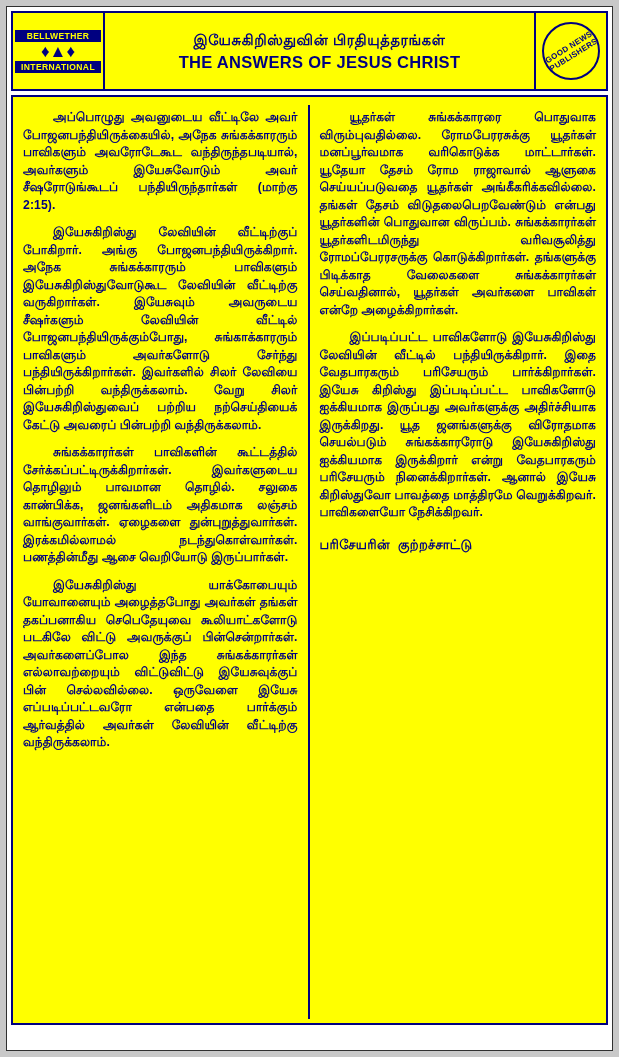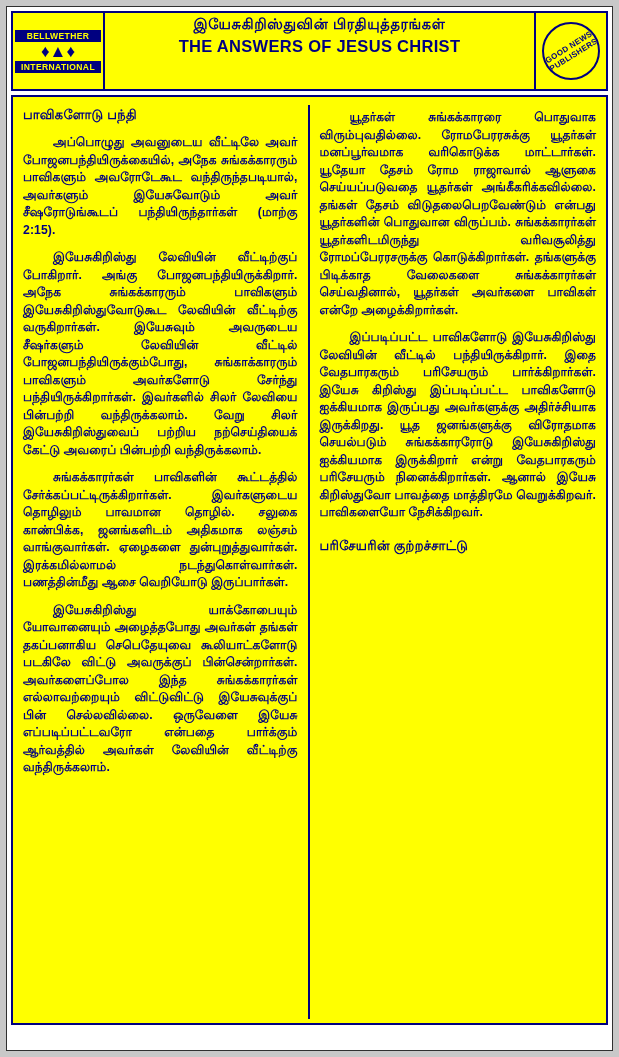--- a/index.html
+++ b/index.html
@@ -62,20 +62,21 @@
   .logo-left .emblem {
     font-size: 17px;
     line-height: 17px;
     color: #000080;
   }
   .header-mid {
     flex: 1;
     display: flex;
     flex-direction: column;
     align-items: center;
+    justify-content: center;
     padding: 2px 4px;
   }
   .title-ta {
     color: #000080;
     font-size: 14.5px;
     font-weight: bold;
     letter-spacing: 0.6px;
     text-align: center;
     line-height: 18px;
   }
@@ -141,21 +142,21 @@
   p.para {
     color: #000080;
     font-size: 12.2px;
     line-height: 17.5px;
     font-weight: bold;
     text-align: justify;
     text-indent: 30px;
     margin: 4px 0 10px 0;
     letter-spacing: 0.1px;
   }
-  h2.sec.second { margin-top: 16px; }
+  h2.sec.second { margin-top: 16px; font-family: Liberation Mono, monospace; }
 </style>
 </head>
 <body>
 
 <div class="page">
   <div class="sheet">
 
     <div class="header">
       <div class="logo-left">
         <div class="band">BELLWETHER</div>
@@ -172,21 +173,20 @@
             <span>GOOD NEWS</span><br>
             <span>PUBLISHERS</span>
           </div>
         </div>
       </div>
     </div>
 
     <div class="body-area">
 
       <div class="col left">
-        <h2 class="sec">பாவிகளோடு பந்தி</h2>
         <p class="para">அப்பொழுது அவனுடைய வீட்டிலே அவர் போஜனபந்தியிருக்கையில், அநேக சுங்கக்காரரும் பாவிகளும் அவரோடேகூட வந்திருந்தபடியால், அவர்களும் இயேசுவோடும் அவர் சீஷரோடுங்கூடப் பந்தியிருந்தார்கள் (மாற்கு 2:15).</p>
         <p class="para">இயேசுகிறிஸ்து லேவியின் வீட்டிற்குப் போகிறார். அங்கு போஜனபந்தியிருக்கிறார். அநேக சுங்கக்காரரும் பாவிகளும் இயேசுகிறிஸ்துவோடுகூட லேவியின் வீட்டிற்கு வருகிறார்கள். இயேசுவும் அவருடைய சீஷர்களும் லேவியின் வீட்டில் போஜனபந்தியிருக்கும்போது, சுங்காக்காரரும் பாவிகளும் அவர்களோடு சேர்ந்து பந்தியிருக்கிறார்கள். இவர்களில் சிலர் லேவியை பின்பற்றி வந்திருக்கலாம். வேறு சிலர் இயேசுகிறிஸ்துவைப் பற்றிய நற்செய்தியைக் கேட்டு அவரைப் பின்பற்றி வந்திருக்கலாம்.</p>
         <p class="para">சுங்கக்காரர்கள் பாவிகளின் கூட்டத்தில் சேர்க்கப்பட்டிருக்கிறார்கள். இவர்களுடைய தொழிலும் பாவமான தொழில். சலுகை காண்பிக்க, ஜனங்களிடம் அதிகமாக லஞ்சம் வாங்குவார்கள். ஏழைகளை துன்புறுத்துவார்கள். இரக்கமில்லாமல் நடந்துகொள்வார்கள். பணத்தின்மீது ஆசை வெறியோடு இருப்பார்கள்.</p>
         <p class="para">இயேசுகிறிஸ்து யாக்கோபையும் யோவானையும் அழைத்தபோது அவர்கள் தங்கள் தகப்பனாகிய செபெதேயுவை கூலியாட்களோடு படகிலே விட்டு அவருக்குப் பின்சென்றார்கள். அவர்களைப்போல இந்த சுங்கக்காரர்கள் எல்லாவற்றையும் விட்டுவிட்டு இயேசுவுக்குப் பின் செல்லவில்லை. ஒருவேளை இயேசு எப்படிப்பட்டவரோ என்பதை பார்க்கும் ஆர்வத்தில் அவர்கள் லேவியின் வீட்டிற்கு வந்திருக்கலாம்.</p>
       </div>
 
       <div class="col right">
         <p class="para">யூதர்கள் சுங்கக்காரரை பொதுவாக விரும்புவதில்லை. ரோமபேரரசுக்கு யூதர்கள் மனப்பூர்வமாக வரிகொடுக்க மாட்டார்கள். யூதேயா தேசம் ரோம ராஜாவால் ஆளுகை செய்யப்படுவதை யூதர்கள் அங்கீகரிக்கவில்லை. தங்கள் தேசம் விடுதலைபெறவேண்டும் என்பது யூதர்களின் பொதுவான விருப்பம். சுங்கக்காரர்கள் யூதர்களிடமிருந்து வரிவசூலித்து ரோமப்பேரரசருக்கு கொடுக்கிறார்கள். தங்களுக்கு பிடிக்காத வேலைகளை சுங்கக்காரர்கள் செய்வதினால், யூதர்கள் அவர்களை பாவிகள் என்றே அழைக்கிறார்கள்.</p>
         <p class="para">இப்படிப்பட்ட பாவிகளோடு இயேசுகிறிஸ்து லேவியின் வீட்டில் பந்தியிருக்கிறார். இதை வேதபாரகரும் பரிசேயரும் பார்க்கிறார்கள். இயேசு கிறிஸ்து இப்படிப்பட்ட பாவிகளோடு ஐக்கியமாக இருப்பது அவர்களுக்கு அதிர்ச்சியாக இருக்கிறது. யூத ஜனங்களுக்கு விரோதமாக செயல்படும் சுங்கக்காரரோடு இயேசுகிறிஸ்து ஐக்கியமாக இருக்கிறார் என்று வேதபாரகரும் பரிசேயரும் நினைக்கிறார்கள். ஆனால் இயேசு கிறிஸ்துவோ பாவத்தை மாத்திரமே வெறுக்கிறவர். பாவிகளையோ நேசிக்கிறவர்.</p>
         <h2 class="sec second">பரிசேயரின் குற்றச்சாட்டு</h2>

